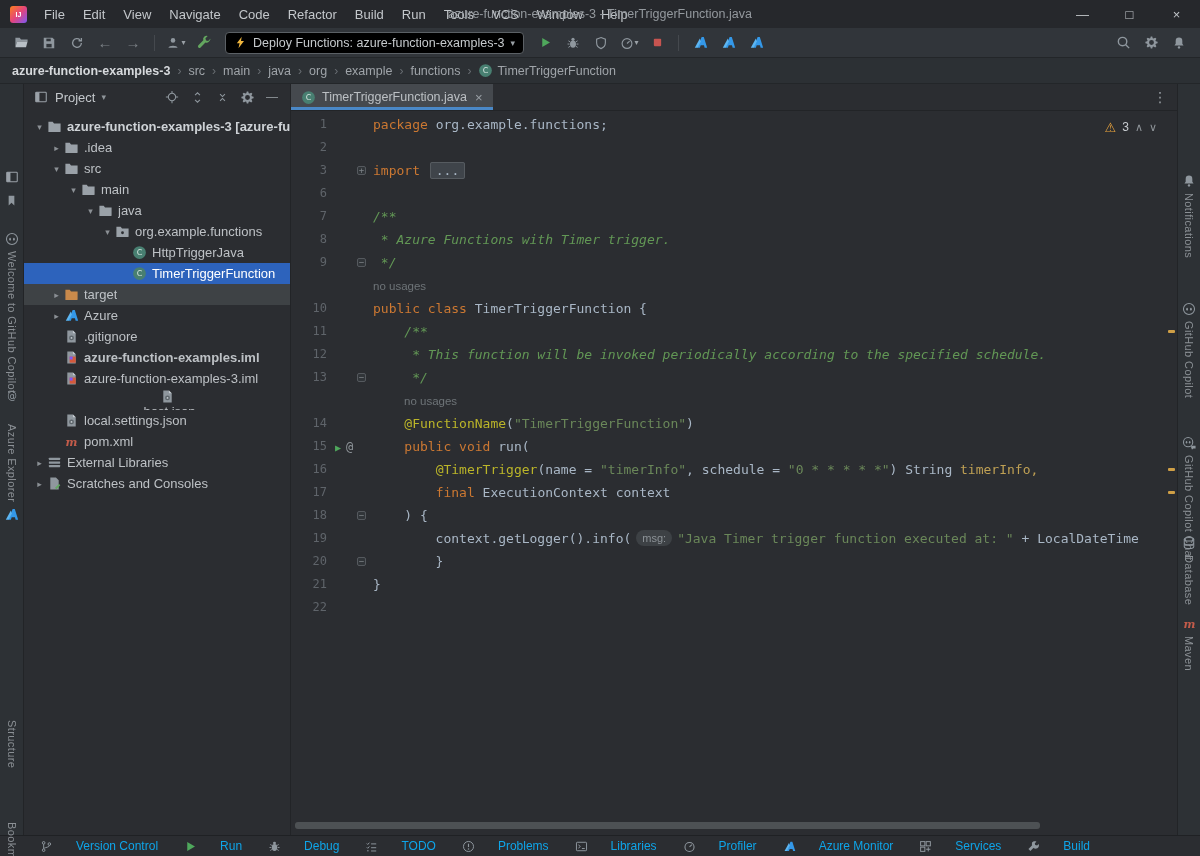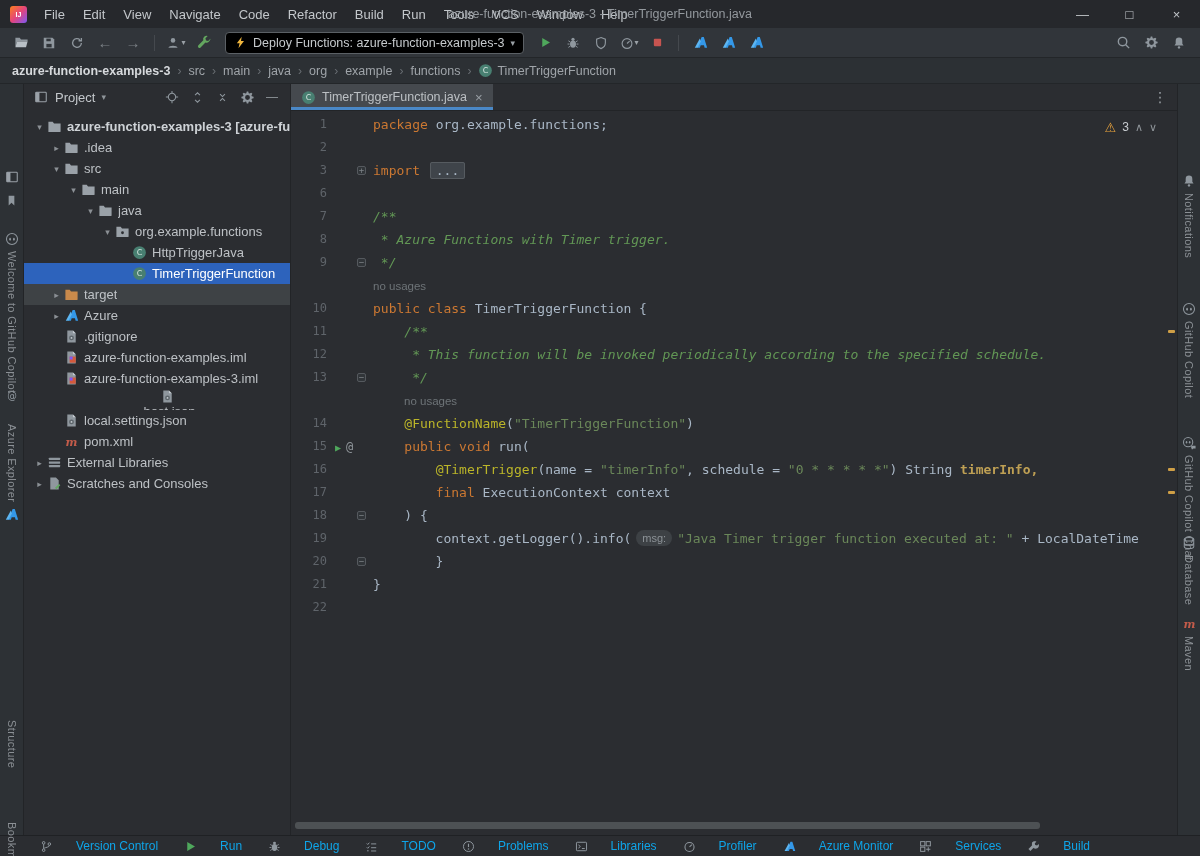--- a/index.html
+++ b/index.html
@@ -86,21 +86,21 @@
   .gat { color:#8f959a; font-size:12px; margin-left:5px; }
   .gfold { display:inline-block; width:12px; }
   .gfold.visible { width:9px; height:9px; line-height:7px; font-size:9px; text-align:center; color:#7d8287;
     border:1px solid #55595e; border-radius:2px; background:#313539; }
   .code-body { white-space:pre; overflow:hidden; }
   .tok-k { color:#cc7832; }
   .tok-d { color:#a9b7c6; }
   .tok-s { color:#6a8759; }
   .tok-c { color:#629755; font-style:italic; }
   .tok-a { color:#bbb529; }
-  .tok-w { color:#bfa054;font-weight:bold; }
+  .tok-w { color:#bfa054; }
   .tok-fold { background:#3f444a; border:1px solid #565b60; border-radius:2px; padding:0 5px; color:#a9b7c6; margin-left:2px; }
   .tok-hint { display:inline-block; background:#3d4145; color:#8c9297; border-radius:8px; padding:0 6px; margin:0 5px;
     font-size:11px; line-height:16px; font-family:"Liberation Sans",sans-serif; position:relative; top:-1px; }
   .inlay { color:#6e7478; font-size:11.5px; font-family:"Liberation Sans",sans-serif; }
 
   .editor-widget { position:absolute; top:5px; right:20px; display:flex; align-items:center; gap:6px;
     font-family:"Liberation Sans",sans-serif; }
   .warn-tri { color:#e8a33d; font-size:13px; }
   .warn-count { color:#c8ccd0; font-size:12px; }
   .nav-chev { color:#8f959a; font-size:11px; }
@@ -490,21 +490,21 @@
             <span class="ic">
               <svg viewBox="0 0 16 16" width="15" height="15">
                 <path d="M3.5 1.5h6l3 3v10h-9z" fill="#8f979e"></path>
                 <path d="M9.5 1.5v3h3z" fill="#c6ccd1"></path>
                 <circle cx="8" cy="9.5" r="2.6" fill="#5d656b"></circle>
                 <circle cx="8" cy="9.5" r="1" fill="#c6ccd1"></circle>
               </svg>
             </span>
             <span class="tree-label">.gitignore</span>
           </div>
-          <div class="tree-row" style="padding-left: 25px;">
+          <div class="tree-row" style="padding-left: 25px; font-weight: bold;">
             <span class="tree-chevron"></span>
             <span class="ic">
               <svg viewBox="0 0 16 16" width="15" height="15">
                 <path d="M3.5 1.5h6l3 3v10h-9z" fill="#8f979e"></path>
                 <path d="M9.5 1.5v3h3z" fill="#c6ccd1"></path>
                 <rect x="6" y="7" width="6.5" height="6.5" fill="#d3593c"></rect>
                 <rect x="6" y="7" width="3.2" height="3.2" fill="#7c59f5"></rect>
               </svg>
             </span>
             <span class="tree-label">azure-function-examples.iml</span>

